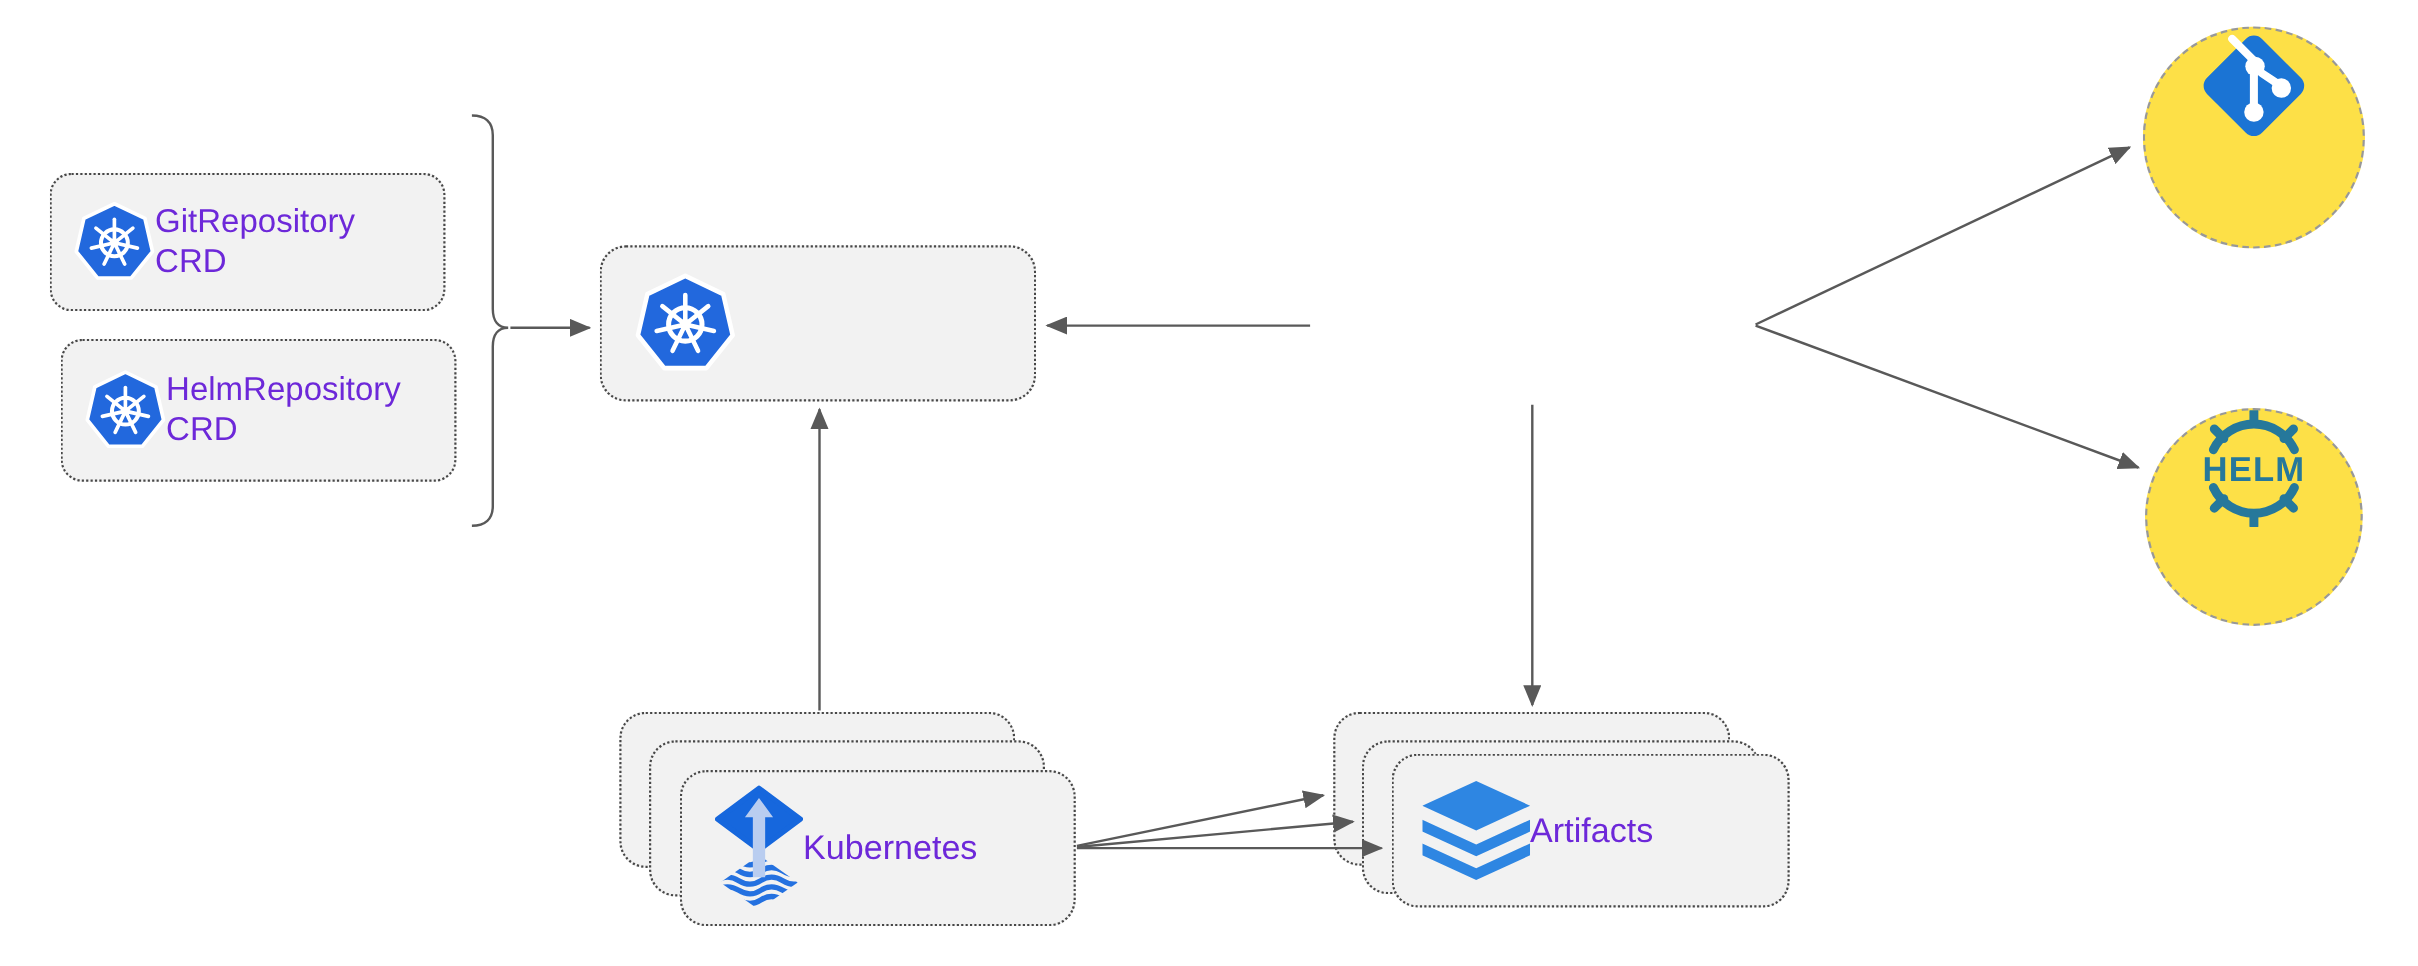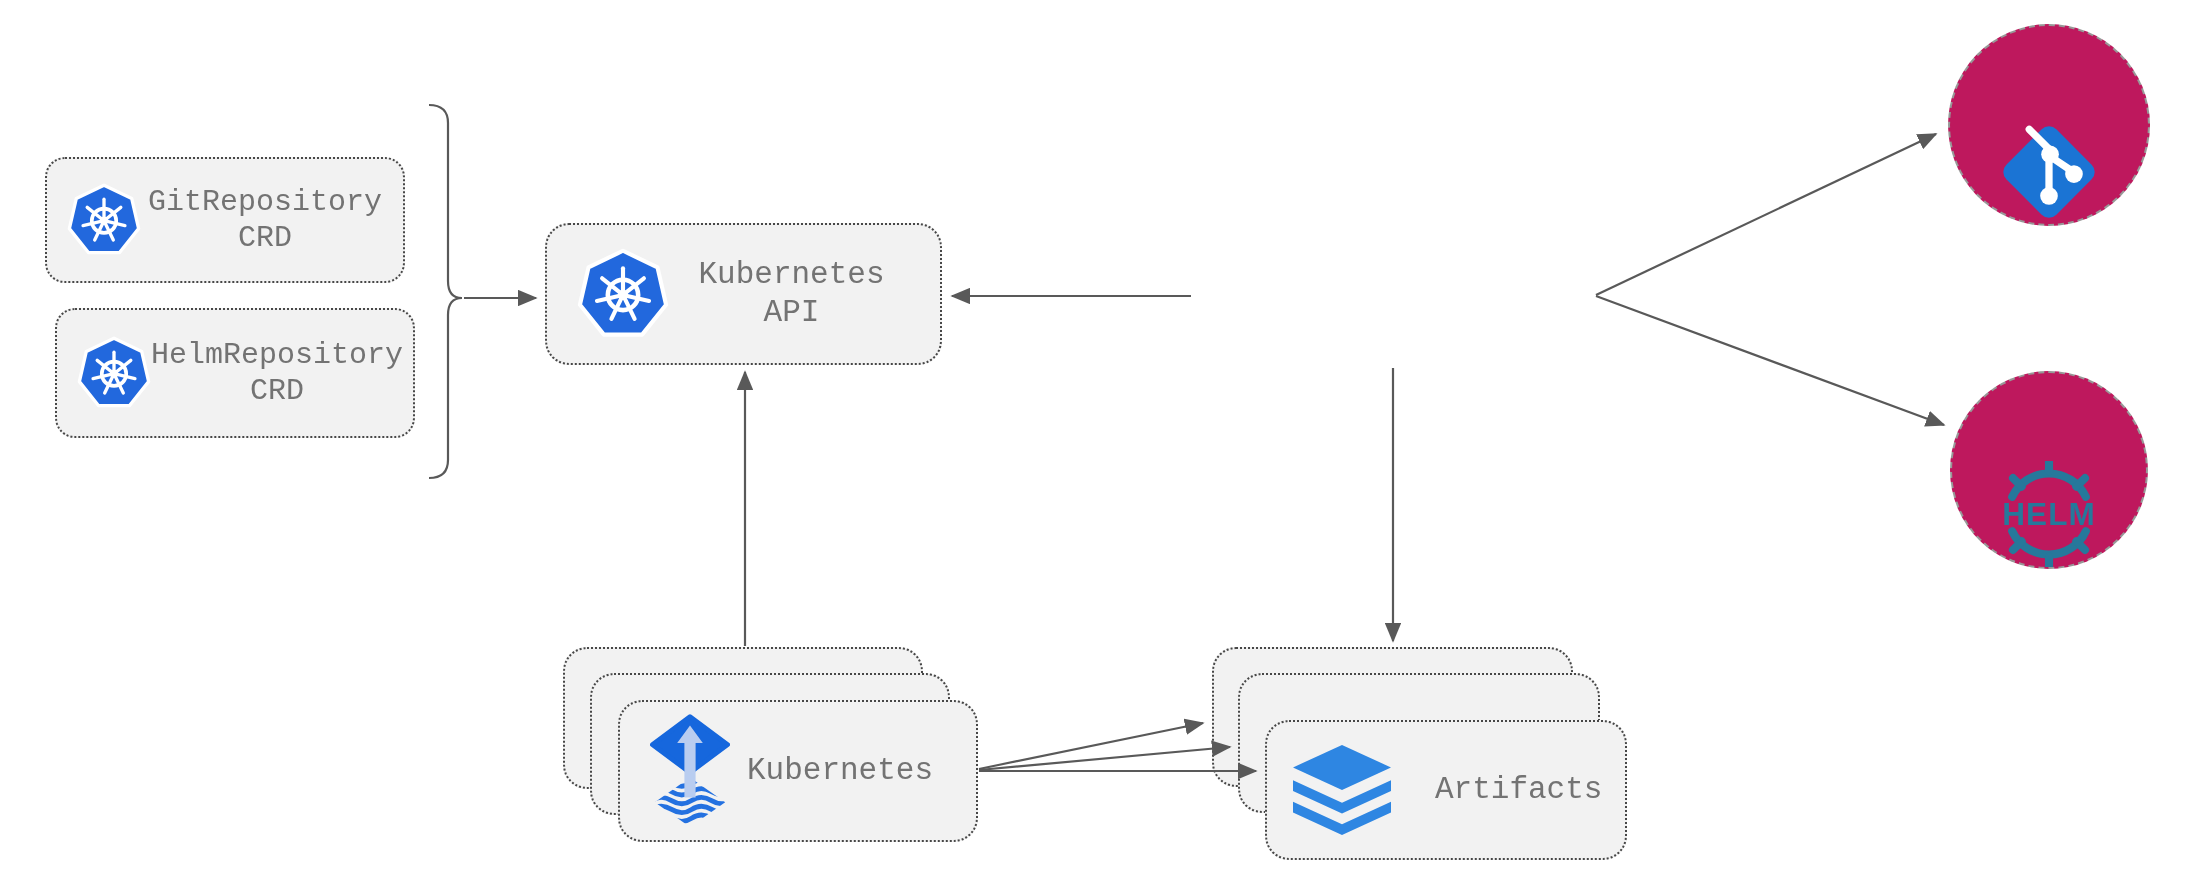--- a/index.html
+++ b/index.html
@@ -9,30 +9,29 @@
   }
   .node{
     position:absolute;background:#f2f2f2;border:2px dotted #474747;
     border-radius:24px;box-sizing:border-box;display:flex;align-items:center;
   }
   .ghost{
     position:absolute;background:#f2f2f2;border:2px dotted #474747;
     border-radius:24px;box-sizing:border-box;
   }
   .node .label{
-    flex:1;text-align:center;font-size:31px;line-height:38px;color:#737373;
+    flex:1;text-align:left;font-size:31px;line-height:38px;color:#6d28d9;
     padding-right:26px;
-    font-family:Liberation Mono, monospace;
   }
   .node.crd{border-radius:20px;}
   .node.crd .label{font-size:30px;line-height:36px;padding-right:14px;}
   .iconwrap{flex:0 0 auto;display:flex;align-items:center;justify-content:center;}
   .circle{
-    position:absolute;background:#be185d;border:2px dashed #989898;
-    border-radius:50%;box-sizing:border-box;display:flex;align-items:flex-end;justify-content:center;
+    position:absolute;background:#fde047;border:2px dashed #989898;
+    border-radius:50%;box-sizing:border-box;display:flex;align-items:flex-start;justify-content:center;
   }
   #connectors{position:absolute;left:0;top:0;z-index:10;pointer-events:none;}
   .z1{z-index:1}.z2{z-index:2}.z3{z-index:3}
   #icon-defs{position:absolute;width:0;height:0;overflow:hidden;}
 </style>
 </head>
 <body>
 
 <div id="canvas">
 
@@ -122,38 +121,37 @@
       <span>CRD</span>
     </div>
   </div>
 
   <div class="node z3" style="left:545px;top:223px;width:397px;height:142px;padding-left:30px;">
     <span class="iconwrap">
       <svg width="92" height="92" viewBox="0 0 100 100">
           <use href="#ic-k8s"></use>
         </svg>
     </span>
-    <div class="label">Kubernetes API</div>
   </div>
 
 
   <div class="ghost z1" style="left:563px;top:647px;width:360px;height:142px;"></div>
   <div class="ghost z2" style="left:590px;top:673px;width:360px;height:142px;"></div>
   <div class="node z3" style="left:618px;top:700px;width:360px;height:142px;padding-left:30px;">
     <span class="iconwrap">
       <svg width="80" height="116" viewBox="0 0 100 142">
           <use href="#ic-flux"></use>
         </svg>
     </span>
     <div class="label">Kubernetes</div>
   </div>
 
   <div class="ghost z1" style="left:1212px;top:647px;width:361px;height:140px;"></div>
   <div class="ghost z2" style="left:1238px;top:673px;width:362px;height:140px;"></div>
-  <div class="node z3" style="left:1265px;top:720px;width:362px;height:140px;padding-left:26px;gap:44px;">
+  <div class="node z3" style="left:1265px;top:685px;width:362px;height:140px;padding-left:26px;">
     <span class="iconwrap">
       <svg width="98" height="92" viewBox="0 0 100 92">
           <use href="#ic-layers"></use>
         </svg>
     </span>
     <div class="label">Artifacts</div>
   </div>
 
   <div class="circle z1" style="left:1948px;top:24px;width:202px;height:202px;">
     <span class="iconwrap">

